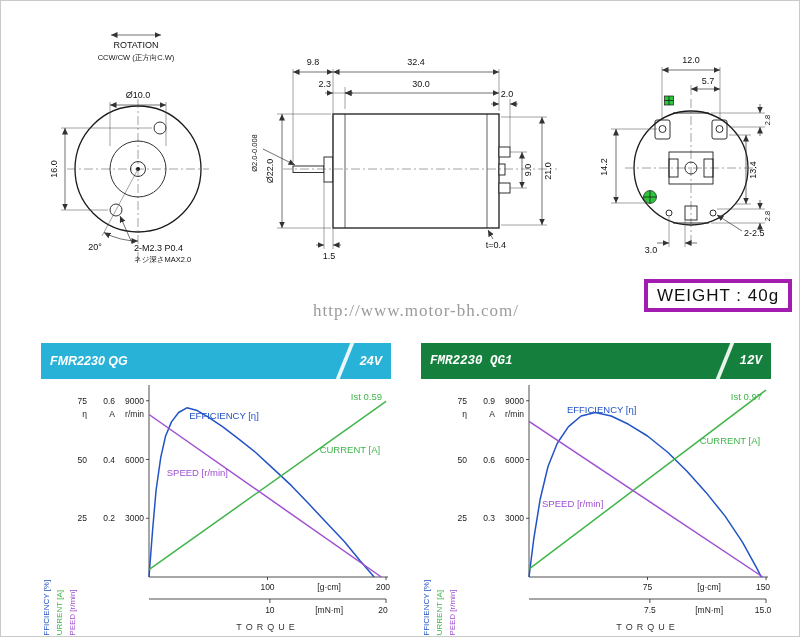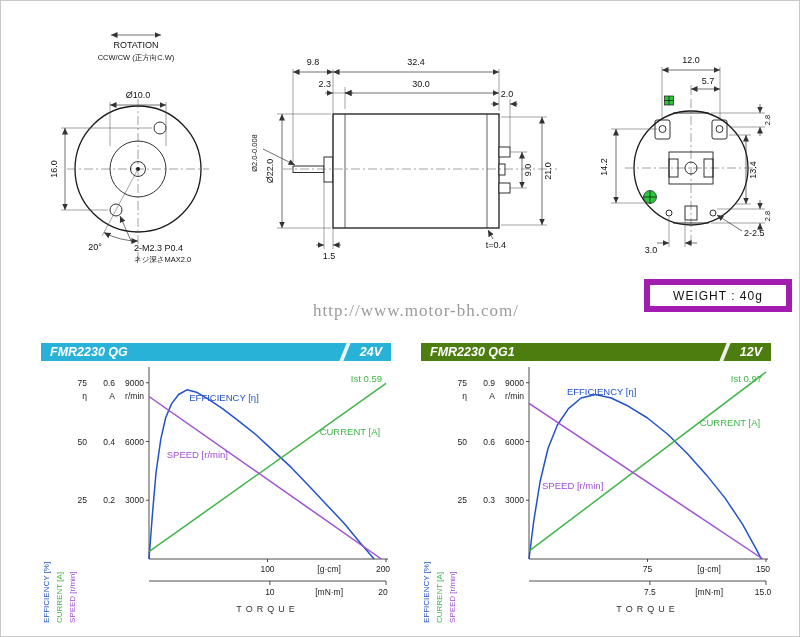--- a/index.html
+++ b/index.html
@@ -17,27 +17,27 @@
   #drawings .ext{stroke:#555;stroke-width:0.55;fill:none;}
   #drawings .dim{stroke:#333;stroke-width:0.7;fill:none;marker-start:url(#ar);marker-end:url(#ar);}
   #drawings .lead{stroke:#333;stroke-width:0.7;fill:none;marker-end:url(#ar);}
   #drawings text{font-family:"Liberation Sans","DejaVu Sans",sans-serif;fill:#111;}
   #drawings .d{font-size:9px;}
   #drawings .d.sm{font-size:7.5px;}
 
   
   .watermark{position:absolute;left:250px;top:292px;width:330px;text-align:center;
              font-family:"Liberation Serif",serif;font-size:17px;letter-spacing:1px;color:#9b9b9b;margin-top:8px;}
-  .weight-box{position:absolute;left:643px;top:278px;width:148px;height:33px;border:6px solid #a21caf;
+  .weight-box{position:absolute;left:643px;top:278px;width:148px;height:33px;border:4px solid #a21caf;
               background:#fff;display:flex;align-items:center;justify-content:center;
-              font-size:12px;letter-spacing:1px;color:#111;box-sizing:border-box;}
+              font-size:17px;letter-spacing:1px;color:#111;box-sizing:border-box;}
 
   
   .chart-panel{position:absolute;top:342px;width:350px;height:285px;}
-  .chart-header{position:relative;height:18px;color:#fff;display:flex;align-items:center;
+  .chart-header{position:relative;height:36px;color:#fff;display:flex;align-items:center;
                 justify-content:space-between;padding:0 9px;box-sizing:border-box;
                 font-size:12.5px;font-weight:bold;font-style:italic;overflow:hidden;}
   .chart-header::after{content:"";position:absolute;right:44px;top:-3px;bottom:-3px;width:4px;
                 background:rgba(255,255,255,.9);transform:skewX(-22deg);}
   .chart-svg{display:block;}
   .chart-svg text{font-family:"Liberation Sans","DejaVu Sans",sans-serif;}
   .chart-svg .ax{stroke:#222;stroke-width:0.8;}
   .chart-svg .tk{font-size:8.5px;fill:#222;}
   .chart-svg .torque{font-size:9px;fill:#333;letter-spacing:4px;}
   .chart-svg .side{font-size:8px;}
@@ -266,21 +266,21 @@
         <text x="148.29000000000002" y="40.08" class="slabel" fill="#2253c6">EFFICIENCY [η]</text>
         <polyline points="108.0,190.7 345.0,22.3" fill="none" stroke="#3fb549" stroke-width="1.5" stroke-linejoin="round"></polyline>
         <text x="278.64" y="73.92" class="slabel" fill="#3fb549">CURRENT [A]</text>
         <polyline points="108.0,35.5 340.3,198.0" fill="none" stroke="#9f4fd2" stroke-width="1.5" stroke-linejoin="round"></polyline>
         <text x="125.775" y="97.42" class="slabel" fill="#9f4fd2">SPEED [r/min]</text>
         <text x="341" y="21" class="slabel" text-anchor="end" fill="#3fb549">Ist 0.59</text>
       </svg>
   </div>
 
   <div class="chart-panel" style="left:420px">
-    <div class="chart-header" style="background: #4d7c0f;">
+    <div class="chart-header" style="background: #15803d; font-family: Liberation Mono, monospace;">
       <span>FMR2230 QG1</span>
       <span>12V</span>
     </div>
     <svg class="chart-svg" viewBox="0 0 350 265" width="350" height="265">
         <line x1="108" y1="6" x2="108" y2="198" class="ax"></line>
         <line x1="108" y1="198" x2="347" y2="198" class="ax"></line>
         <line x1="105" y1="21.75" x2="108" y2="21.75" class="ax"></line>
         <line x1="105" y1="80.5" x2="108" y2="80.5" class="ax"></line>
         <line x1="105" y1="139.25" x2="108" y2="139.25" class="ax"></line>
         <text x="46" y="24.75" class="tk" text-anchor="end">75</text>

